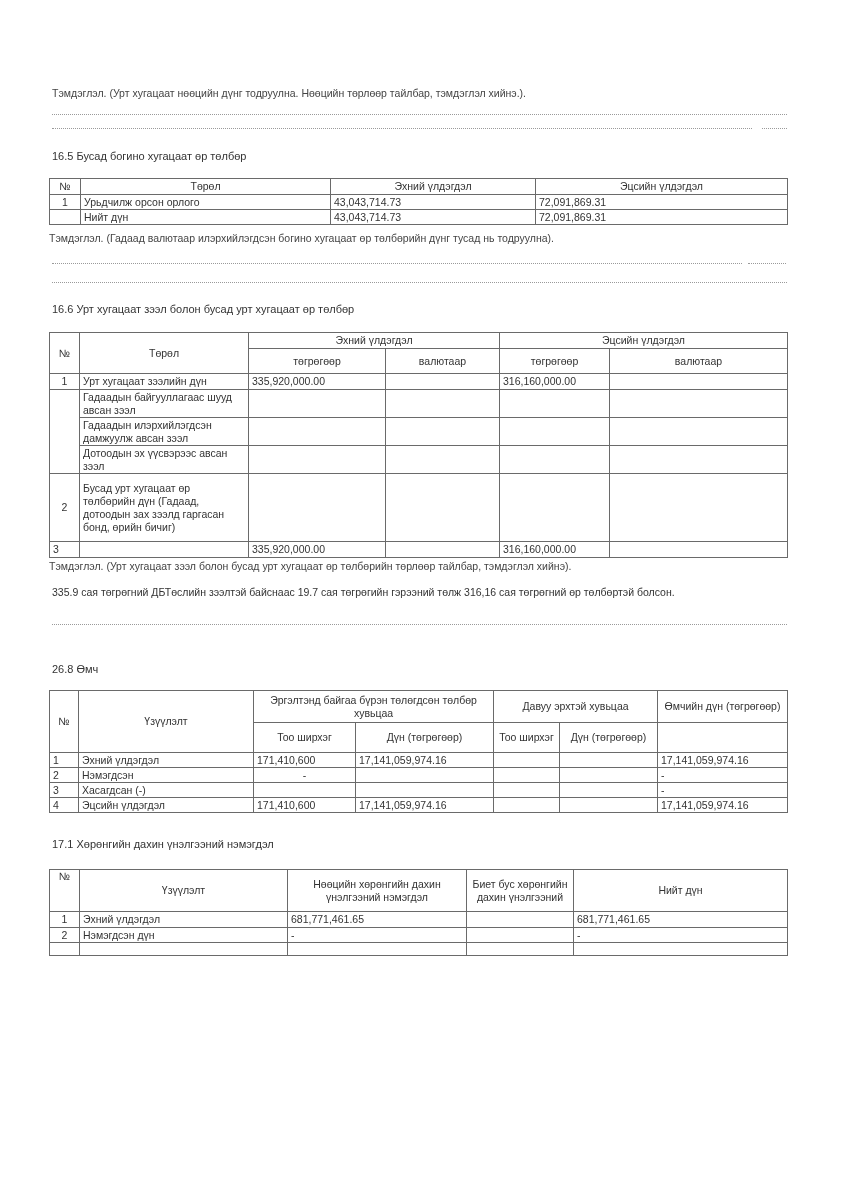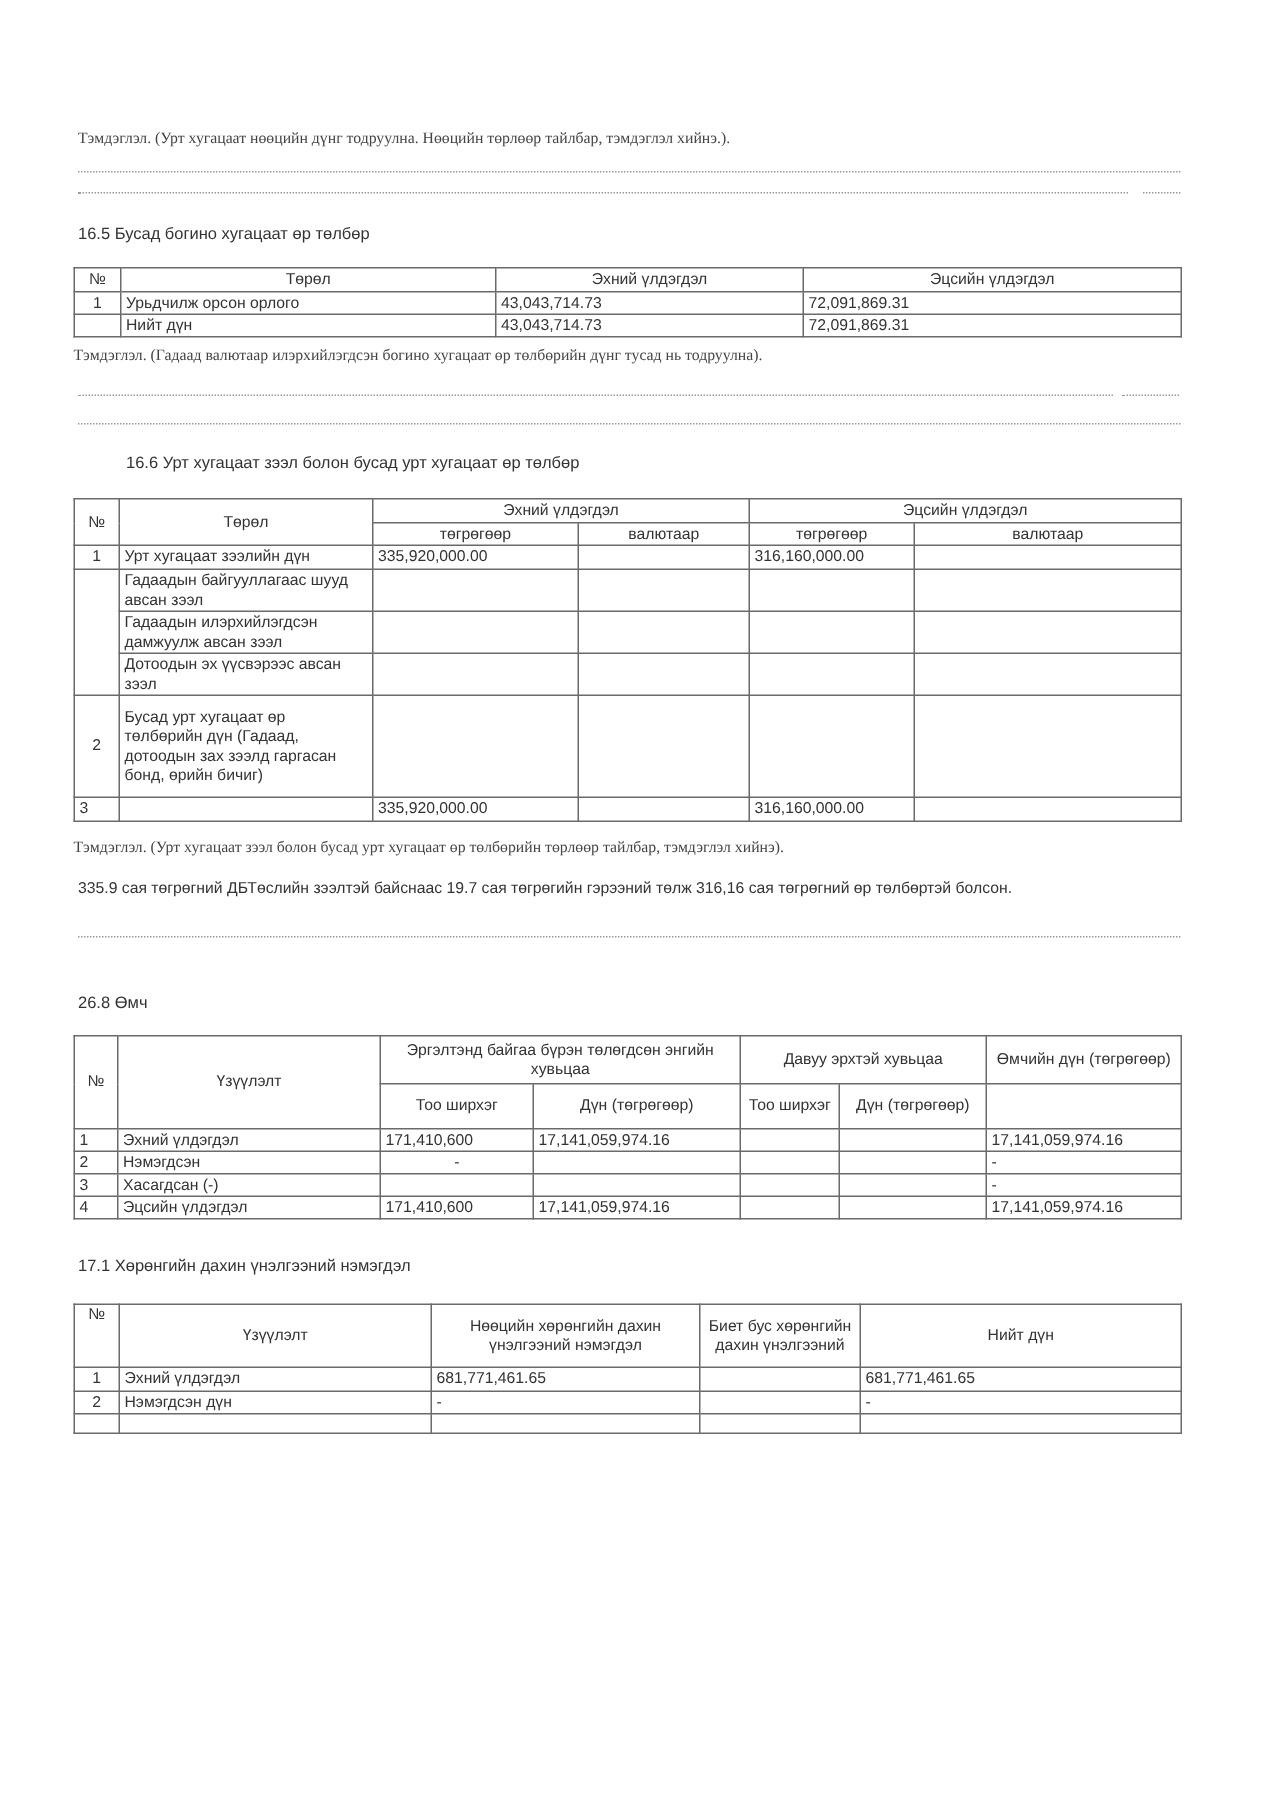--- a/index.html
+++ b/index.html
@@ -1,18 +1,18 @@
 <!DOCTYPE html>
 <html><head>
   <meta charset="utf-8">
   <style>
     html, body { margin: 0; padding: 0; background: #ffffff; }
     body { width: 848px; height: 1200px; position: relative; overflow: hidden; color: #333; }
     .abs { position: absolute; }
-    .serif-note { font-family: Liberation Serif, serif; font-size: 10.5px; color: #444; }
+    .serif-note { font-family: Liberation Sans, sans-serif; font-size: 10.5px; color: #444; }
     .heading { font-family: Liberation Sans, sans-serif; font-size: 11px; color: #333; }
     .para { font-family: "Liberation Sans", sans-serif; font-size: 10.5px; color: #333; }
     .dotline { position: absolute; height: 0; border-top: 1px dotted #9a9a9a; }
     table.doc { position: absolute; border-collapse: collapse; font-family: "Liberation Sans", sans-serif; font-size: 10.5px; color: #333; table-layout: fixed; }
     table.doc td, table.doc th { border: 1px solid #6a6a6a; padding: 0 3px; font-weight: normal; vertical-align: middle; line-height: 13px; overflow: hidden; }
     table.doc th { text-align: center; }
     .r { }
     .c { text-align: center; }
     .l { text-align: left; }
   </style>
@@ -51,38 +51,38 @@
     <td class="r">43,043,714.73</td>
     <td class="r">72,091,869.31</td>
   </tr>
 </tbody>
   </table>
 <div class="abs serif-note" style="left:49px; top:232px;">Тэмдэглэл. (Гадаад валютаар илэрхийлэгдсэн богино хугацаат өр төлбөрийн дүнг тусад нь тодруулна).</div>
 <div class="dotline" style="left:52px; width:690px; top:263px;"></div>
 <div class="dotline" style="left:748px; width:38px; top:263px;"></div>
 <div class="dotline" style="left:52px; width:735px; top:282px;"></div>
 
-<div class="abs heading" style="left:52px; top:303px;margin-left:32px;">16.6 Урт хугацаат зээл болон бусад урт хугацаат өр төлбөр</div>
+<div class="abs heading" style="left:52px; top:303px;">16.6 Урт хугацаат зээл болон бусад урт хугацаат өр төлбөр</div>
 <table class="doc" style="left:49px; top:332px; width:738px;">
   <colgroup>
     <col style="width:30px">
       <col style="width:169px">
       <col style="width:137px">
       <col style="width:114px">
       <col style="width:110px">
       <col style="width:178px">
   </colgroup>
   <tbody>
       <tr style="height:16px">
     <th rowspan="2" class="c">№</th>
     <th rowspan="2">Төрөл</th>
     <th colspan="2">Эхний үлдэгдэл</th>
     <th colspan="2">Эцсийн үлдэгдэл</th>
   </tr>
-  <tr style="height:15px">
+  <tr style="height:25px">
     <th>төгрөгөөр</th>
     <th>валютаар</th>
     <th>төгрөгөөр</th>
     <th>валютаар</th>
   </tr>
   <tr style="height:16px">
     <td class="c">1</td>
     <td>Урт хугацаат зээлийн дүн</td>
     <td class="r">335,920,000.00</td>
     <td class="r"></td>
@@ -141,21 +141,21 @@
       <col style="width:102px">
       <col style="width:138px">
       <col style="width:66px">
       <col style="width:98px">
       <col style="width:130px">
   </colgroup>
   <tbody>
       <tr style="height:32px">
     <th rowspan="2" class="c">№</th>
     <th rowspan="2">Үзүүлэлт</th>
-    <th colspan="2">Эргэлтэнд байгаа бүрэн төлөгдсөн энгийн хувьцаа</th>
+    <th colspan="2">Эргэлтэнд байгаа бүрэн төлөгдсөн төлбөр хувьцаа</th>
     <th colspan="2">Давуу эрхтэй хувьцаа</th>
     <th>Өмчийн дүн (төгрөгөөр)</th>
   </tr>
   <tr style="height:30px">
     <th>Тоо ширхэг</th>
     <th>Дүн (төгрөгөөр)</th>
     <th>Тоо ширхэг</th>
     <th>Дүн (төгрөгөөр)</th>
     <th></th>
   </tr>

